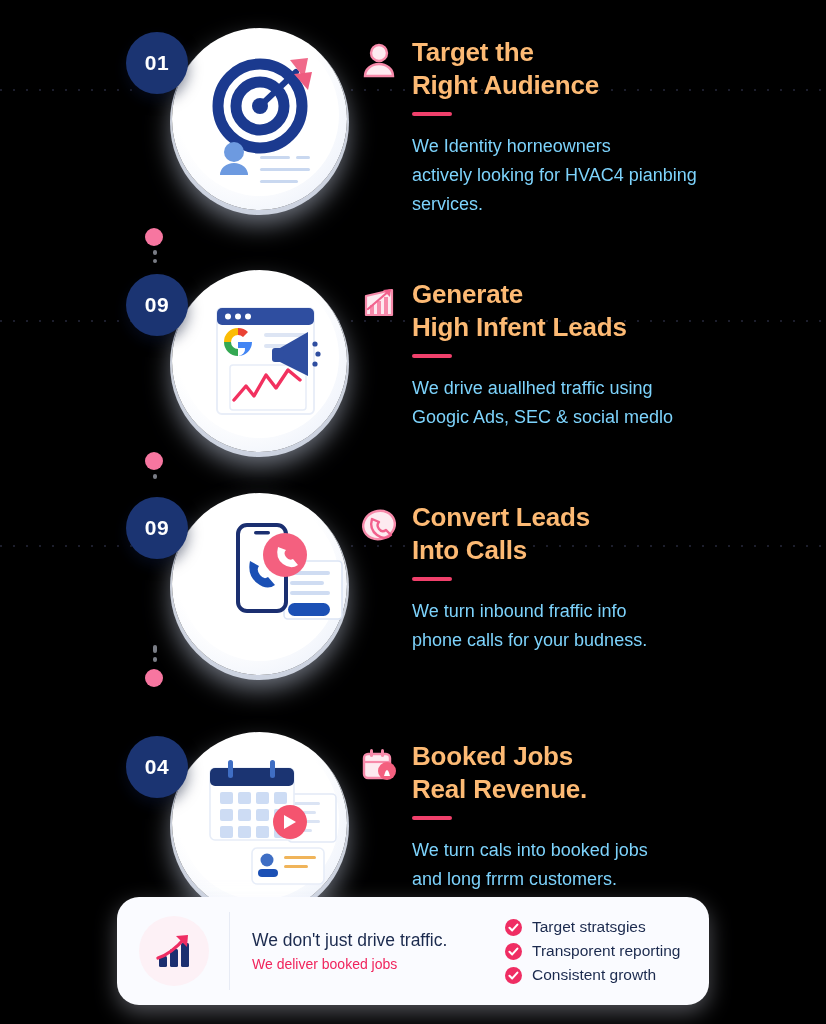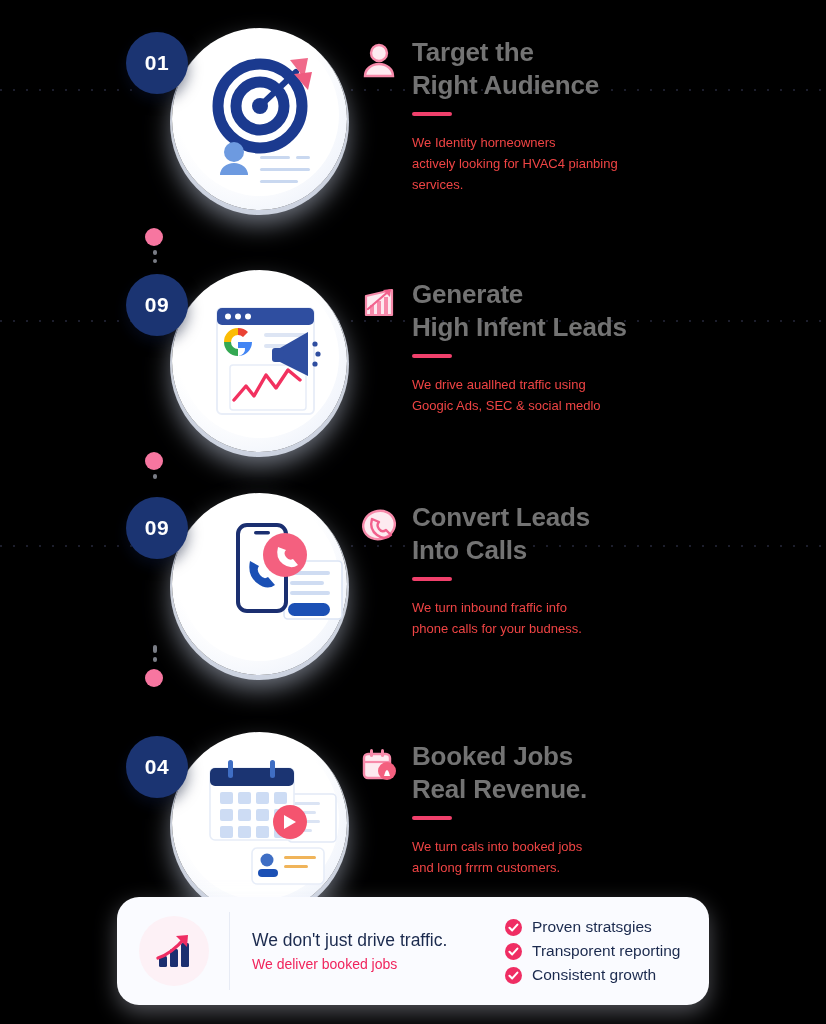--- a/index.html
+++ b/index.html
@@ -103,39 +103,39 @@
     width: 390px;
   }
   .head-icon {
     position: absolute;
     left: -53px;
     top: 4px;
     width: 40px;
     height: 40px;
   }
   .heading {
-    color: #737373;
+    color: #fdba74;
     font-size: 26px;
     font-weight: bold;
     line-height: 1.26;
     letter-spacing: -0.2px;
     margin: 0;
     white-space: pre-line;
   }
   .underline {
     margin-top: 10px;
     width: 40px;
     height: 4px;
     border-radius: 2px;
     background: #f0406b;
   }
   .body-text {
     margin-top: 16px;
-    color: #ef4444;
-    font-size: 13px;
+    color: #7dd3fc;
+    font-size: 18px;
     line-height: 1.62;
     white-space: pre-line;
   }
 
   
   .connector {
     position: absolute;
     width: 40px;
     z-index: 2;
   }
@@ -421,21 +421,21 @@
     <div class="banner-copy">
       <div class="banner-line1">We don't just drive traffic.</div>
       <div class="banner-line2">We deliver booked jobs</div>
     </div>
     <div class="banner-list">
       <div class="banner-item">
         <svg class="check-icon" width="19" height="19" viewBox="0 0 19 19">
           <circle cx="9.5" cy="9.5" r="8.5" fill="#ef2d63"></circle>
           <path d="M5.5 9.8 L8.2 12.4 L13.4 6.6" fill="none" stroke="#ffffff" stroke-width="2.1" stroke-linecap="round" stroke-linejoin="round"></path>
         </svg>
-        <span class="banner-item-label">Proven stratsgies</span>
+        <span class="banner-item-label">Target stratsgies</span>
       </div>
       <div class="banner-item">
         <svg class="check-icon" width="19" height="19" viewBox="0 0 19 19">
           <circle cx="9.5" cy="9.5" r="8.5" fill="#ef2d63"></circle>
           <path d="M5.5 9.8 L8.2 12.4 L13.4 6.6" fill="none" stroke="#ffffff" stroke-width="2.1" stroke-linecap="round" stroke-linejoin="round"></path>
         </svg>
         <span class="banner-item-label">Transporent reporting</span>
       </div>
       <div class="banner-item">
         <svg class="check-icon" width="19" height="19" viewBox="0 0 19 19">

